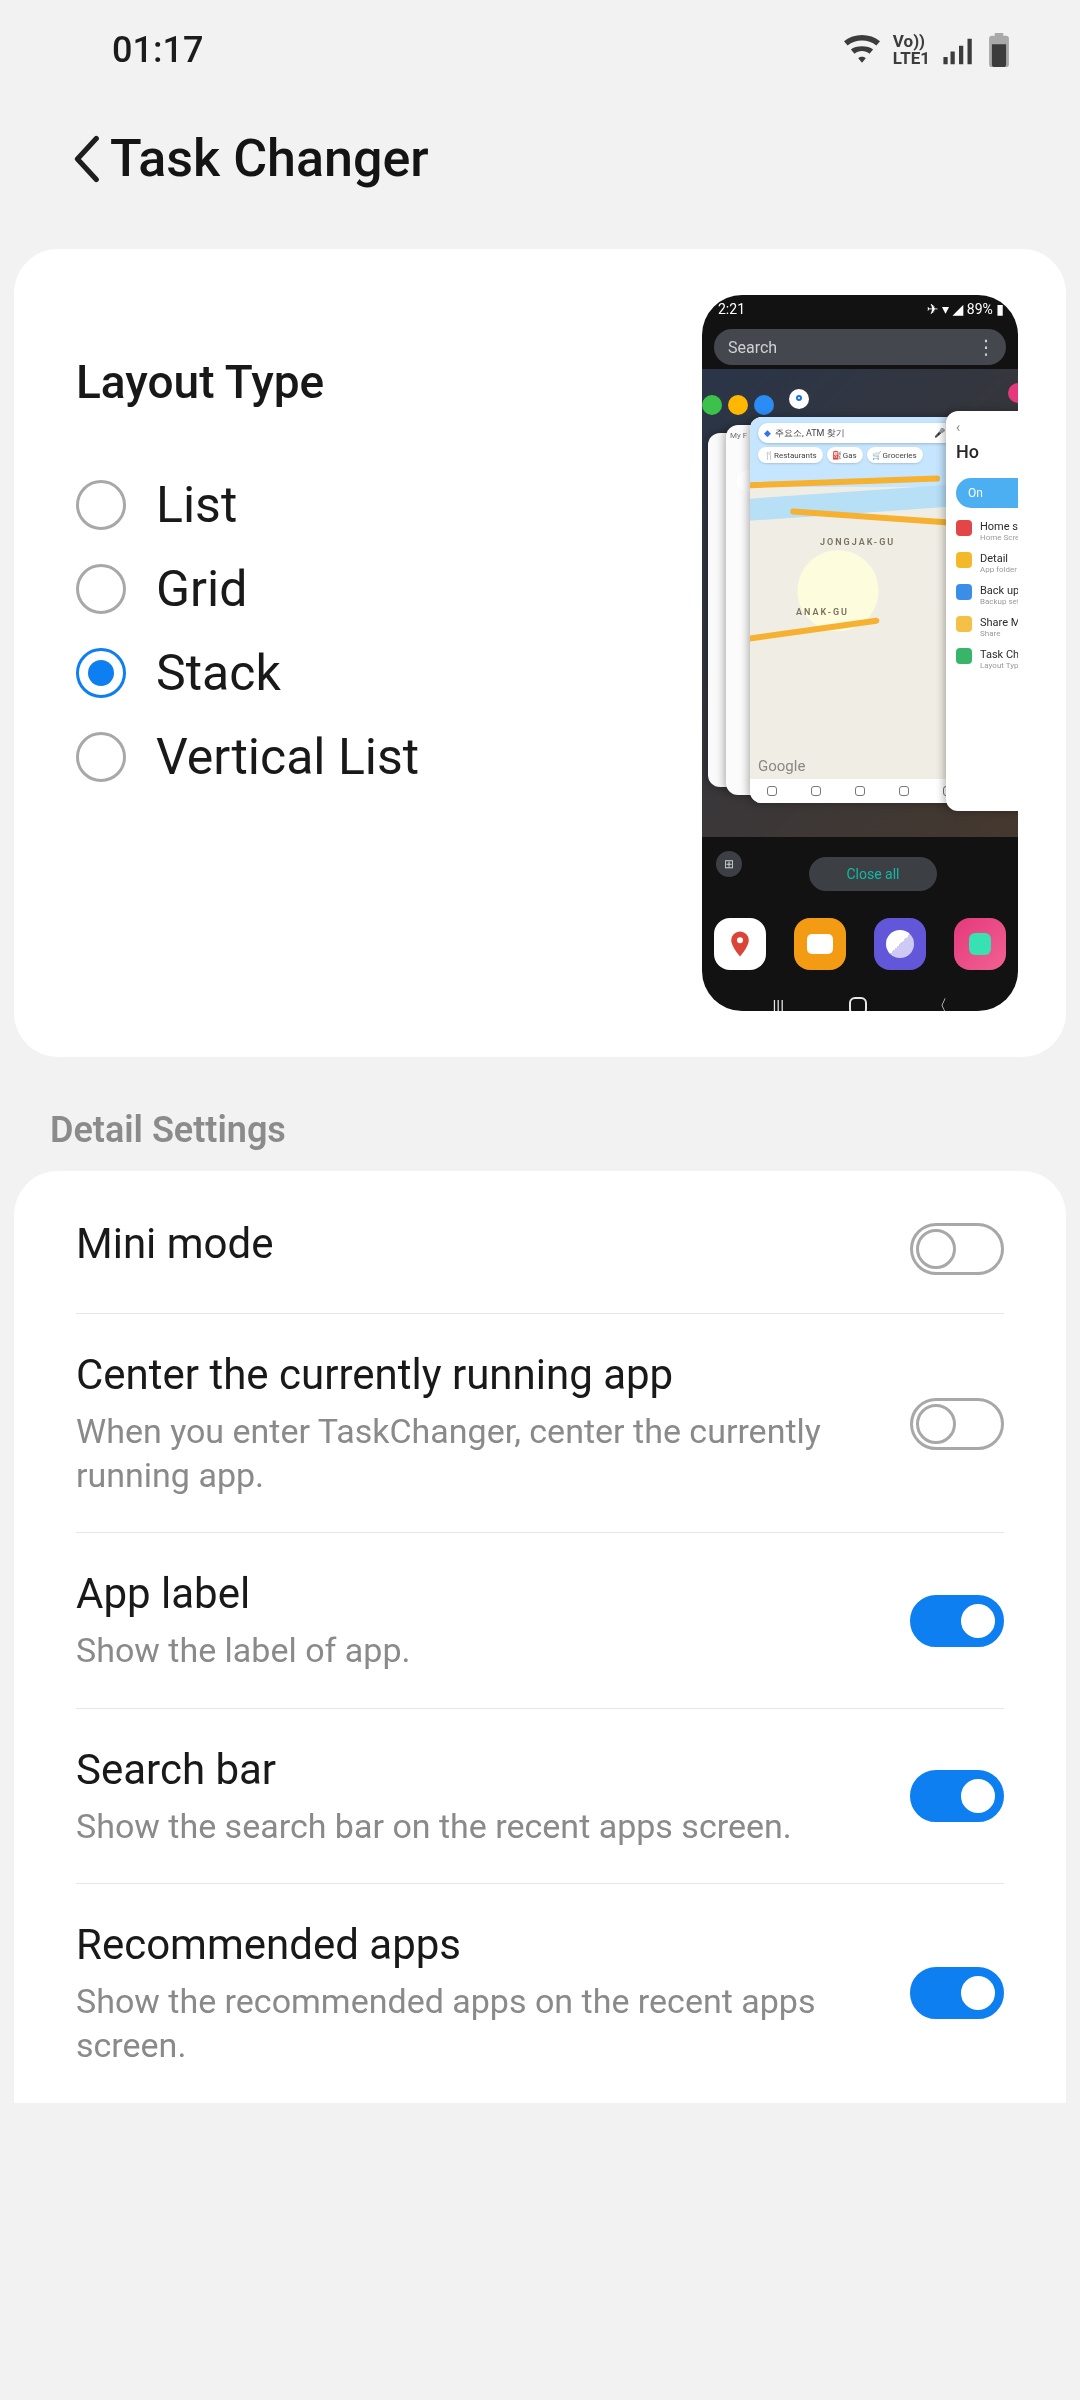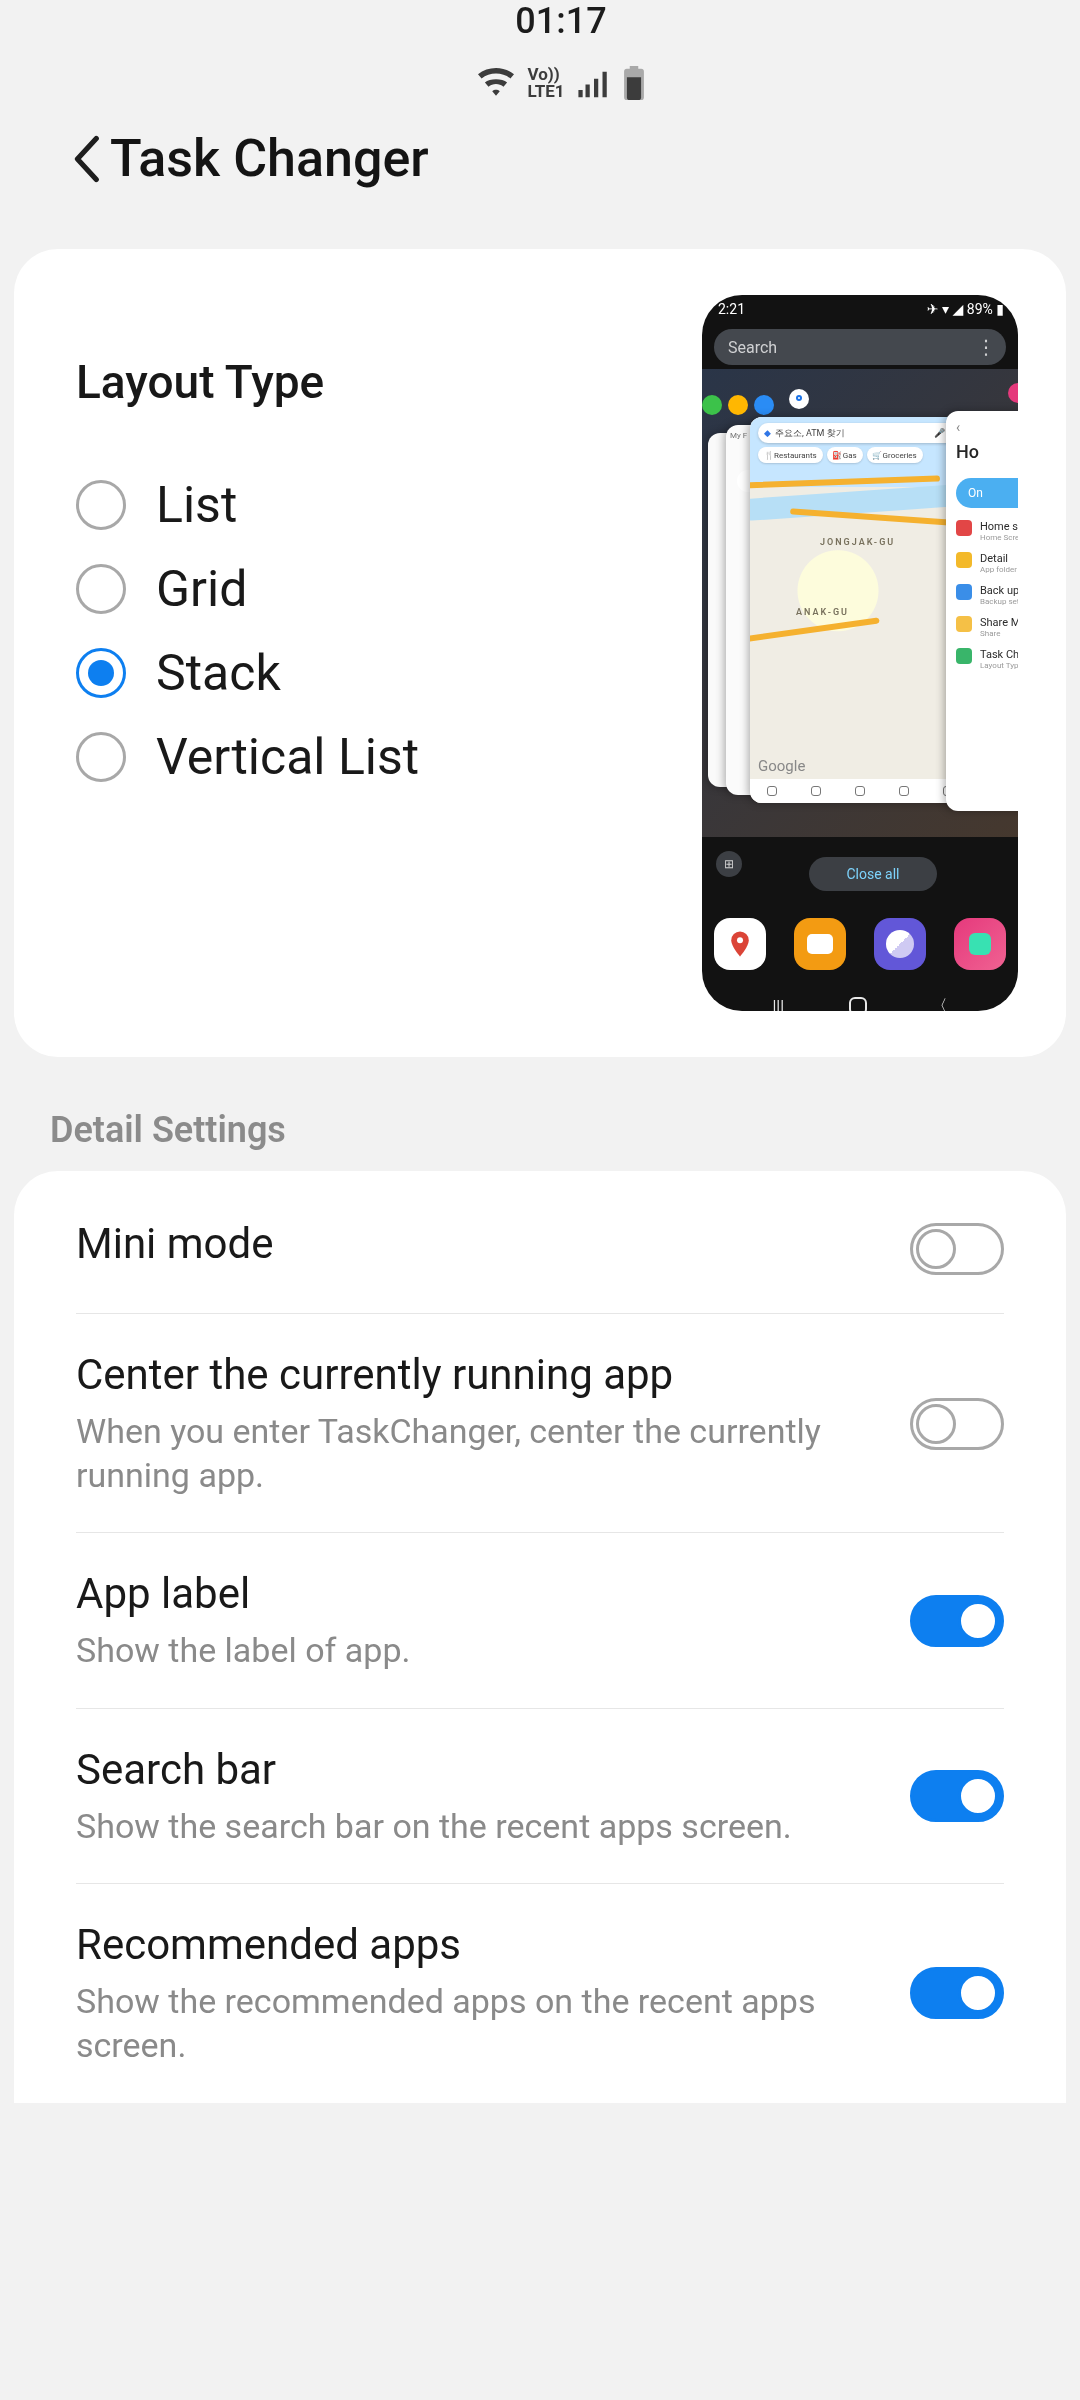--- a/index.html
+++ b/index.html
@@ -10,21 +10,20 @@
     background: #f2f2f2;
     color: #000;
     overflow: hidden;
   }
   .status-bar {
     height: 100px;
     display: flex;
     align-items: center;
     justify-content: space-between;
     padding: 0 70px 0 112px;
-    flex-direction: column;
   }
   .status-time {
     font-size: 36px;
     font-weight: 500;
     color: #1c1c1c;
   }
   .status-icons {
     display: flex;
     align-items: center;
     gap: 12px;
@@ -187,21 +186,21 @@
   .d-item { display:flex; gap:8px; align-items:flex-start; margin:10px 0; }
   .d-item .ic { width:16px; height:16px; border-radius:4px; flex-shrink:0; }
   .d-item .tx { font-size:11px; }
   .d-item .sub { font-size:8px; color:#9a9a9a; }
   .close-all {
     margin: 20px auto 0;
     width: 128px;
     height: 34px;
     background: #3c3f44;
     border-radius: 18px;
-    color: #7dd3fc;
+    color: #14b8a6;
     font-size: 14px;
     display: flex;
     align-items: center;
     justify-content: center;
   }
   .close-row { display:flex; align-items:center; padding: 0 14px; }
   .grid-btn { width:26px; height:26px; background:#3c3f44; border-radius:50%;
     display:flex; align-items:center; justify-content:center; color:#d0d0d0; font-size:12px; }
   .dock {
     height: 86px;

